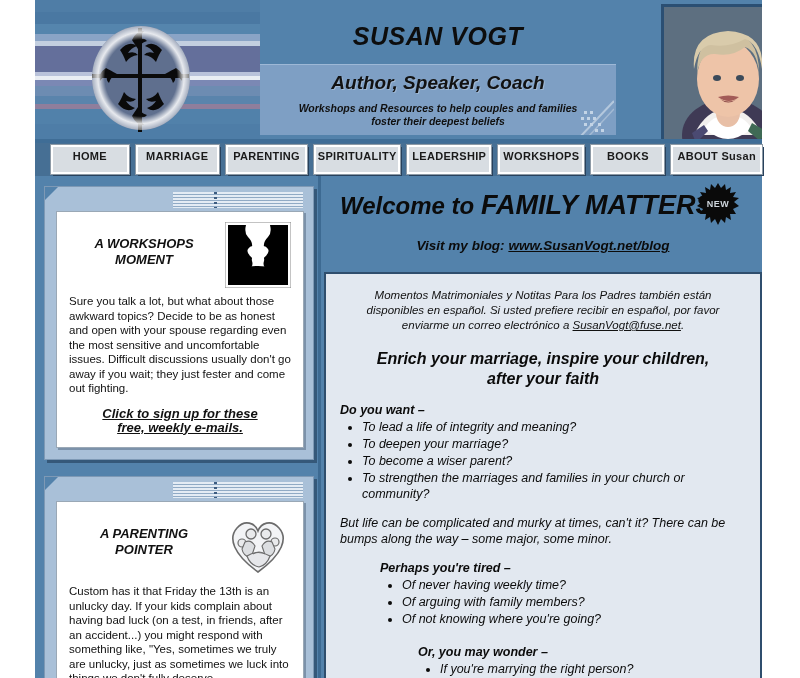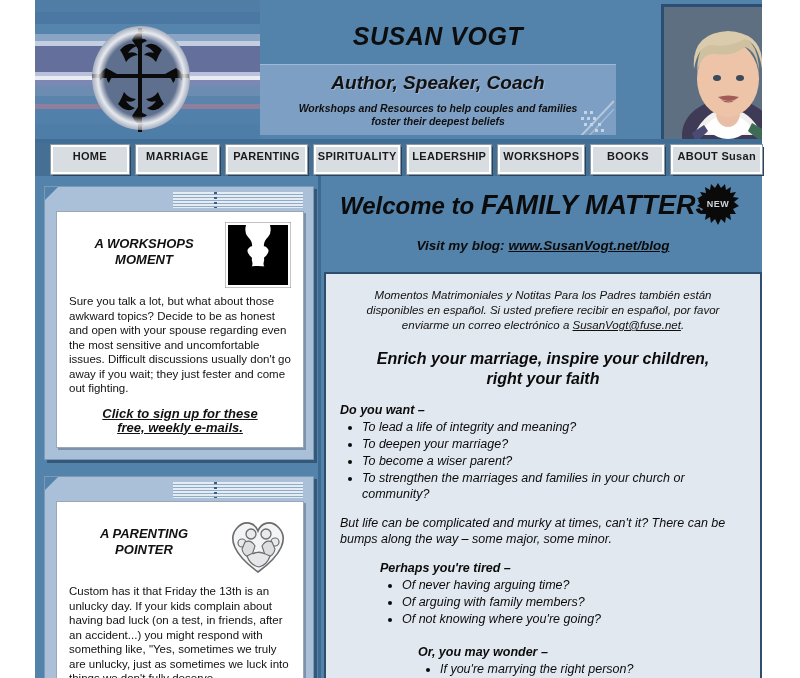--- a/index.html
+++ b/index.html
@@ -279,36 +279,36 @@
     </div>
 
     <div class="main-panel">
 
       <div class="spanish">
         <span>Momentos Matrimoniales y Notitas Para los Padres también están disponibles en español. Si usted prefiere recibir en español, por favor enviarme un correo electrónico a </span><a href="#">SusanVogt@fuse.net</a><span>.</span>
       </div>
 
       <div class="enrich">
         <span>Enrich your marriage, inspire your children,</span><br>
-        <span>right your faith</span>
+        <span>after your faith</span>
       </div>
 
       <div class="q-head">Do you want –</div>
       <ul class="q">
         <li>To lead a life of integrity and meaning?</li>
         <li>To deepen your marriage?</li>
         <li>To become a wiser parent?</li>
         <li>To strengthen the marriages and families in your church or community?</li>
       </ul>
 
       <div class="para">But life can be complicated and murky at times, can't it? There can be bumps along the way – some major, some minor.</div>
 
       <div class="q-head indent1">Perhaps you're tired –</div>
       <ul class="q i1">
-        <li>Of never having arguing time?</li>
+        <li>Of never having weekly time?</li>
         <li>Of arguing with family members?</li>
         <li>Of not knowing where you're going?</li>
       </ul>
 
       <div class="q-head indent2" style="margin-top:18px;">Or, you may wonder –</div>
       <ul class="q i2">
         <li>If you're marrying the right person?</li>
       </ul>
 
     </div>

